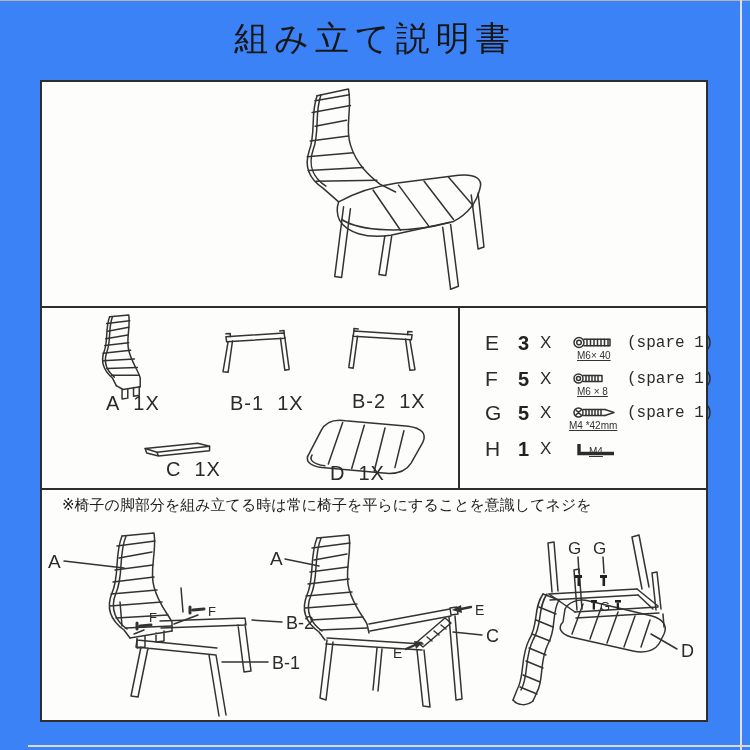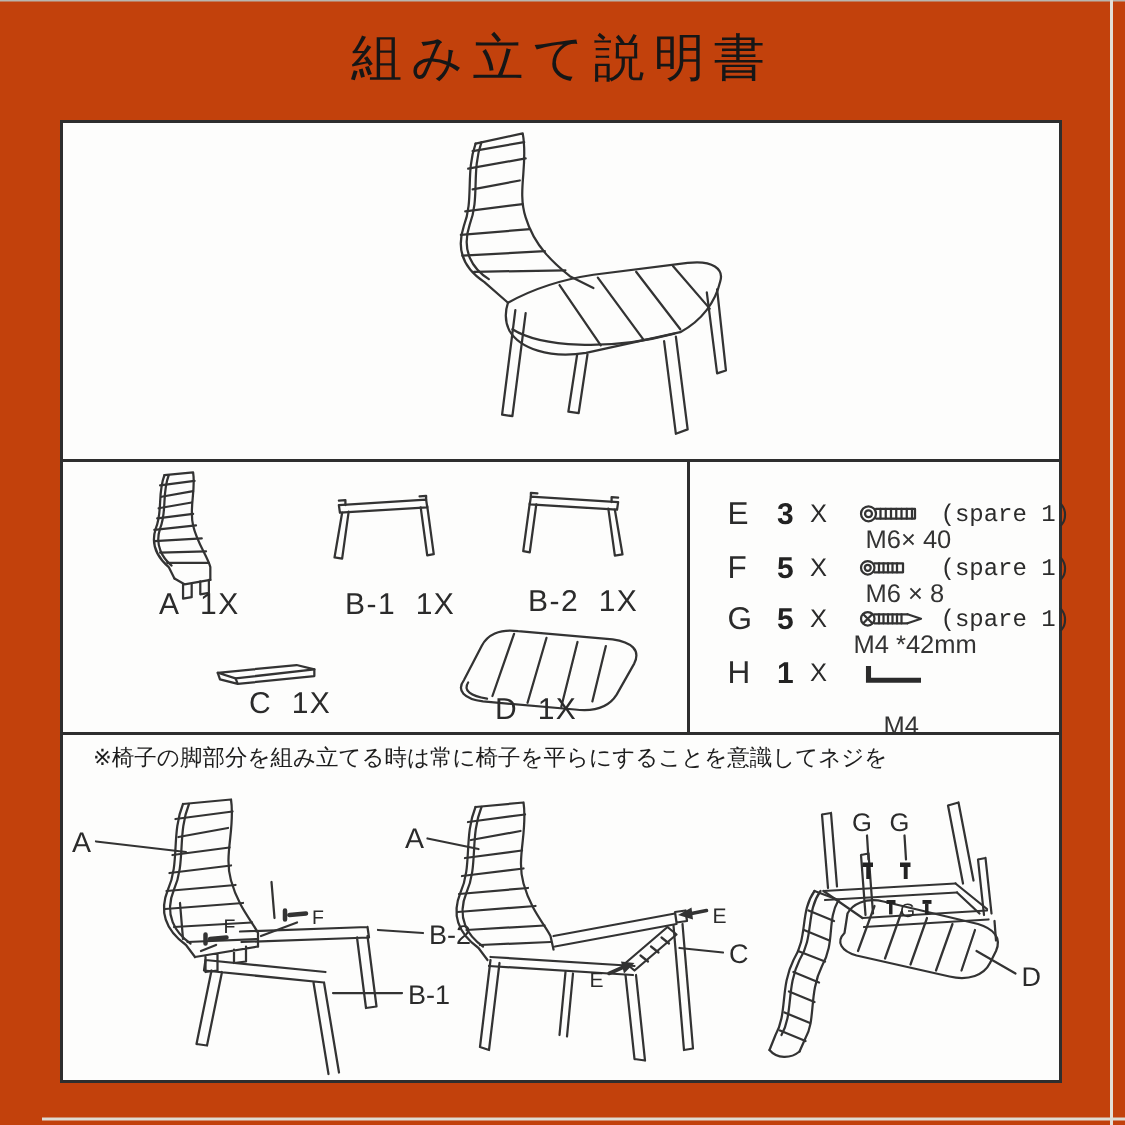--- a/index.html
+++ b/index.html
@@ -1,19 +1,19 @@
 <!DOCTYPE html>
 <html><head>
 <meta charset="utf-8">
 <style>
   html,body{margin:0;padding:0;}
   .page{
     position:relative;
     width:750px;height:750px;
-    background:#c2410c;
+    background:#3b82f6;
     font-family:"Liberation Sans","DejaVu Sans",sans-serif;
     color:#222;
     overflow:hidden;
   }
   .edge-top{position:absolute;left:0;top:0;width:750px;height:1px;background:#b9b5ae;}
   .edge-right{position:absolute;right:8px;top:0;width:2px;height:750px;background:#e3dfd8;}
   .edge-bottom{position:absolute;left:28px;top:745px;width:722px;height:2px;background:#dedad2;}
   .title{
     position:absolute;left:0;top:16px;width:100%;
     text-align:center;
@@ -36,21 +36,21 @@
   .part-label{
     position:absolute;font-size:20px;color:#2b2b2b;letter-spacing:1px;white-space:nowrap;
   }
   .part-label .pid{margin-right:13px;}
   .hw-row{position:absolute;left:443px;display:flex;align-items:center;height:30px;}
   .hw-id{width:33px;font-size:21px;color:#2b2b2b;}
   .hw-num{width:22px;font-size:20px;font-weight:bold;color:#222;}
   .hw-x{width:33px;font-size:17px;color:#2b2b2b;}
   .hw-fig{position:relative;width:54px;height:30px;}
   .hw-fig svg{position:absolute;left:0;top:8px;}
-  .hw-spec{position:absolute;left:4px;top:22px;font-size:17px;color:#333;white-space:nowrap;}
+  .hw-spec{position:absolute;left:4px;top:22px;font-size:10px;color:#333;white-space:nowrap;text-decoration:underline;}
   .hw-spare{font-size:16px;color:#2b2b2b;white-space:nowrap;font-family:Liberation Mono, monospace;}
   .note{position:absolute;font-size:15px;color:#1d1d1d;white-space:nowrap;}
   .stepfig{position:absolute;}
   .stepfig text{font-family:"Liberation Sans","DejaVu Sans",sans-serif;fill:#2b2b2b;stroke:none;}
 </style>
 </head>
 <body>
 
 <div class="page">
   <div class="edge-top"></div>
@@ -198,21 +198,21 @@
     </div>
 
     <div class="hw-row" style="top:126px">
       <span class="hw-id">H</span>
       <span class="hw-num">1</span>
       <span class="hw-x">X</span>
       <span class="hw-fig">
         <svg width="44" height="15" viewBox="0 0 44 15">
           <path d="M6,2 L6,11.5 L41,11.5" fill="none" stroke="#2b2b2b" stroke-width="3.4" stroke-linejoin="miter" stroke-linecap="butt"></path>
         </svg>
-        <span class="hw-spec" style="left:16px;top:40px">M4</span>
+        <span class="hw-spec" style="left:16px;top:12px">M4</span>
       </span>
       <span class="hw-spare"></span>
     </div>
   </div>
 
   <div class="panel" id="panel-steps">
     <div class="note" style="left:20px;top:6px">※椅子の脚部分を組み立てる時は常に椅子を平らにすることを意識してネジを</div>
 
     <svg class="stepfig" style="left:0px;top:40px" width="280" height="192" viewBox="0 0 280 192">
       <g class="lineart">

